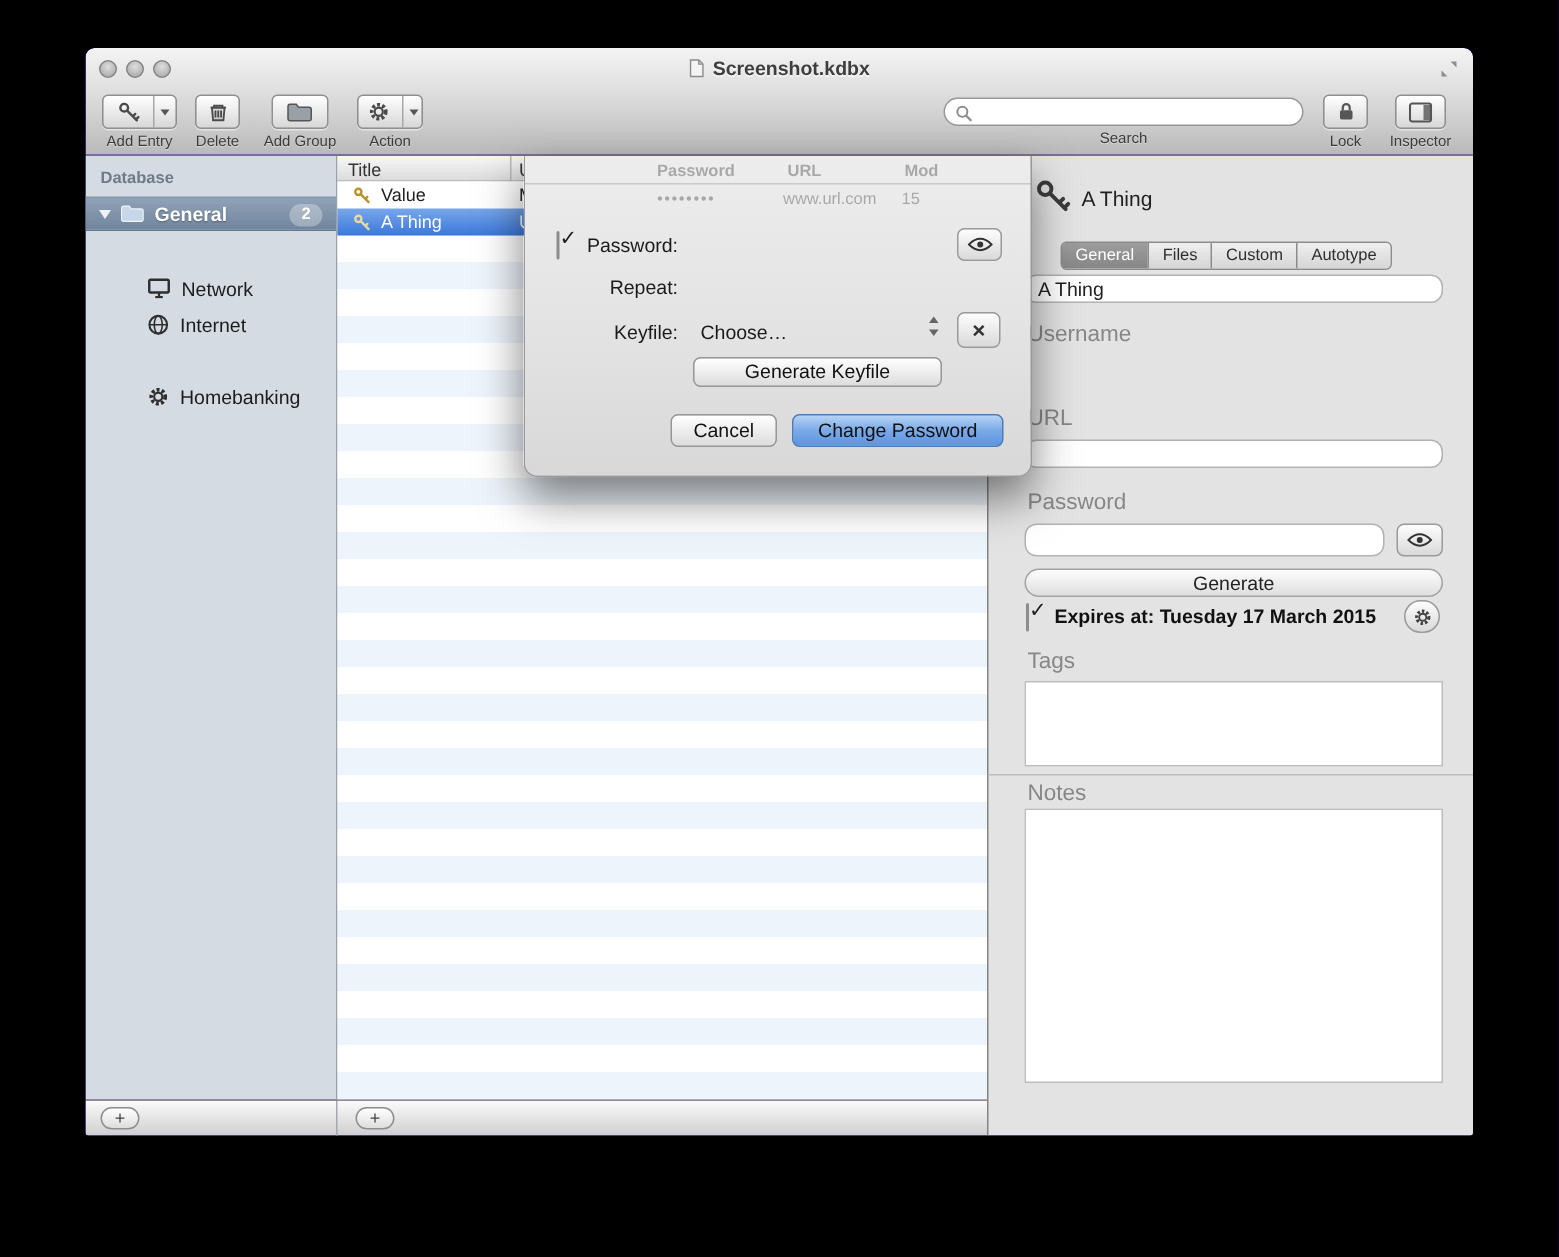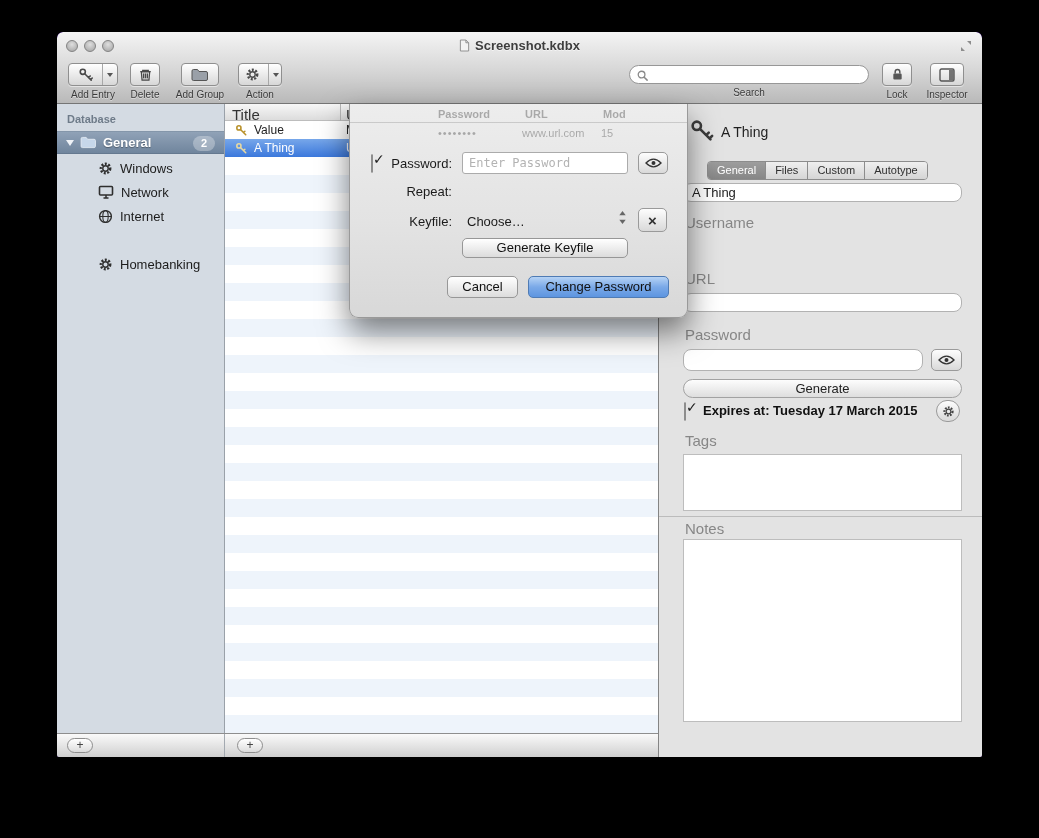--- a/index.html
+++ b/index.html
@@ -43,21 +43,21 @@
   .sb-group-label{font-size:13px;font-weight:bold;color:#fff;text-shadow:0 1px 1px rgba(0,0,0,.35);margin-left:6px;}
   .badge{position:absolute;right:9px;top:4px;background:rgba(255,255,255,.3);border-radius:8px;
          min-width:22px;text-align:center;font-size:11px;font-weight:bold;color:#fff;height:15px;line-height:15px;}
   .sb-item{position:absolute;left:0;width:100%;height:24px;display:flex;align-items:center;}
   .sb-item .ic{margin-left:41px;}
   .sb-item-label{font-size:13px;color:#1c1c1c;margin-left:7px;}
   
   .entrylist{position:absolute;left:168px;top:72px;width:433px;height:629px;background:#fff;}
   .el-header{position:absolute;left:0;top:0;width:100%;height:17px;
              background:linear-gradient(#f7f7f7,#dcdcdc);border-bottom:1px solid #bdbdbd;}
-  .el-col{position:absolute;top:2px;font-size:15px;color:#333;}
+  .el-col{position:absolute;top:2px;font-size:12px;color:#333;}
   .el-hdiv{position:absolute;top:0;width:1px;height:17px;background:#b7b7b7;}
   .el-row{position:absolute;left:0;width:100%;height:18px;display:flex;align-items:center;font-size:12px;color:#222;}
   .el-row .keyic{margin-left:10px;}
   .el-row.sel{background:linear-gradient(#77a7ea,#3b78dc);color:#fff;}
   .el-title{margin-left:6px;}
   .el-user{position:absolute;left:121px;}
   .zebra{position:absolute;left:0;top:53px;width:100%;height:576px;
          background:repeating-linear-gradient(to bottom,#ffffff 0 18px,#eef4fb 18px 36px);}
   
   .inspector{position:absolute;left:601px;top:72px;width:324px;height:653px;background:#e3e3e3;border-left:1px solid #848484;}
@@ -212,27 +212,20 @@
     <div class="sb-header">Database</div>
     <div class="sb-group">
       <span class="disclosure"></span>
       <svg class="ic" style="margin-left:6px" width="17" height="13" viewBox="0 0 18 14">
             <path d="M1 3 q0-1.5 1.5-1.5 h4 l1.5 2 h7 q1.5 0 1.5 1.5 v6 q0 1.5 -1.5 1.5 h-12.5 q-1.5 0 -1.5 -1.5 z" fill="#c6d7ea" stroke="#eef3f9" stroke-width=".8"></path>
           </svg>
       <span class="sb-group-label">General</span>
       <span class="badge">2</span>
     </div>
 
-    <div class="sb-item" style="top:52px">
-      <svg class="ic" width="15" height="15" viewBox="0 0 16 16">
-            <circle cx="8" cy="8" r="5" fill="none" stroke="#2e2e2e" stroke-width="2.6" stroke-dasharray="2.1 1.6"></circle>
-            <circle cx="8" cy="8" r="2.9" fill="none" stroke="#2e2e2e" stroke-width="1.5"></circle>
-          </svg>
-      <span class="sb-item-label">Windows</span>
-    </div>
     <div class="sb-item" style="top:100px">
       <svg class="ic" width="15" height="15" viewBox="0 0 14 14">
             <circle cx="7" cy="7" r="5.5" fill="none" stroke="#2e2e2e" stroke-width="1.3"></circle>
             <ellipse cx="7" cy="7" rx="2.5" ry="5.5" fill="none" stroke="#2e2e2e" stroke-width="1"></ellipse>
             <path d="M1.5 7 h11" stroke="#2e2e2e" stroke-width="1"></path>
           </svg>
       <span class="sb-item-label">Internet</span>
     </div>
     <div class="sb-item" style="top:76px">
       <svg class="ic" width="16" height="14" viewBox="0 0 16 14">
@@ -341,21 +334,20 @@
     <span class="ghost" style="left:88px;top:4px;font-weight:bold">Password</span>
     <span class="ghost" style="left:175px;top:4px;font-weight:bold">URL</span>
     <span class="ghost" style="left:253px;top:4px;font-weight:bold">Mod</span>
     <div class="abs" style="left:0;top:18px;width:100%;height:1px;background:rgba(0,0,0,.14)"></div>
     <span class="ghost" style="left:88px;top:23px;letter-spacing:1px">••••••••</span>
     <span class="ghost" style="left:172px;top:23px">www.url.com</span>
     <span class="ghost" style="left:251px;top:23px">15</span>
 
     <span class="cb checked abs" style="left:21px;top:51px"></span>
     <div class="sh-label" style="top:52px">Password:</div>
-    <input class="sh-input" style="top: 48px;" placeholder="Enter Password">
     <div class="sqbtn" style="left:288px;top:48px;width:30px;height:22px">
       <svg width="17" height="10" viewBox="0 0 18 10">
             <path d="M1 5 Q9 -3 17 5 Q9 13 1 5 z" fill="none" stroke="#333" stroke-width="1.3"></path>
             <circle cx="9" cy="5" r="2.1" fill="#333"></circle>
           </svg>
     </div>
 
     <div class="sh-label" style="top:80px">Repeat:</div>
 
     <div class="sh-label" style="top:110px">Keyfile:</div>

